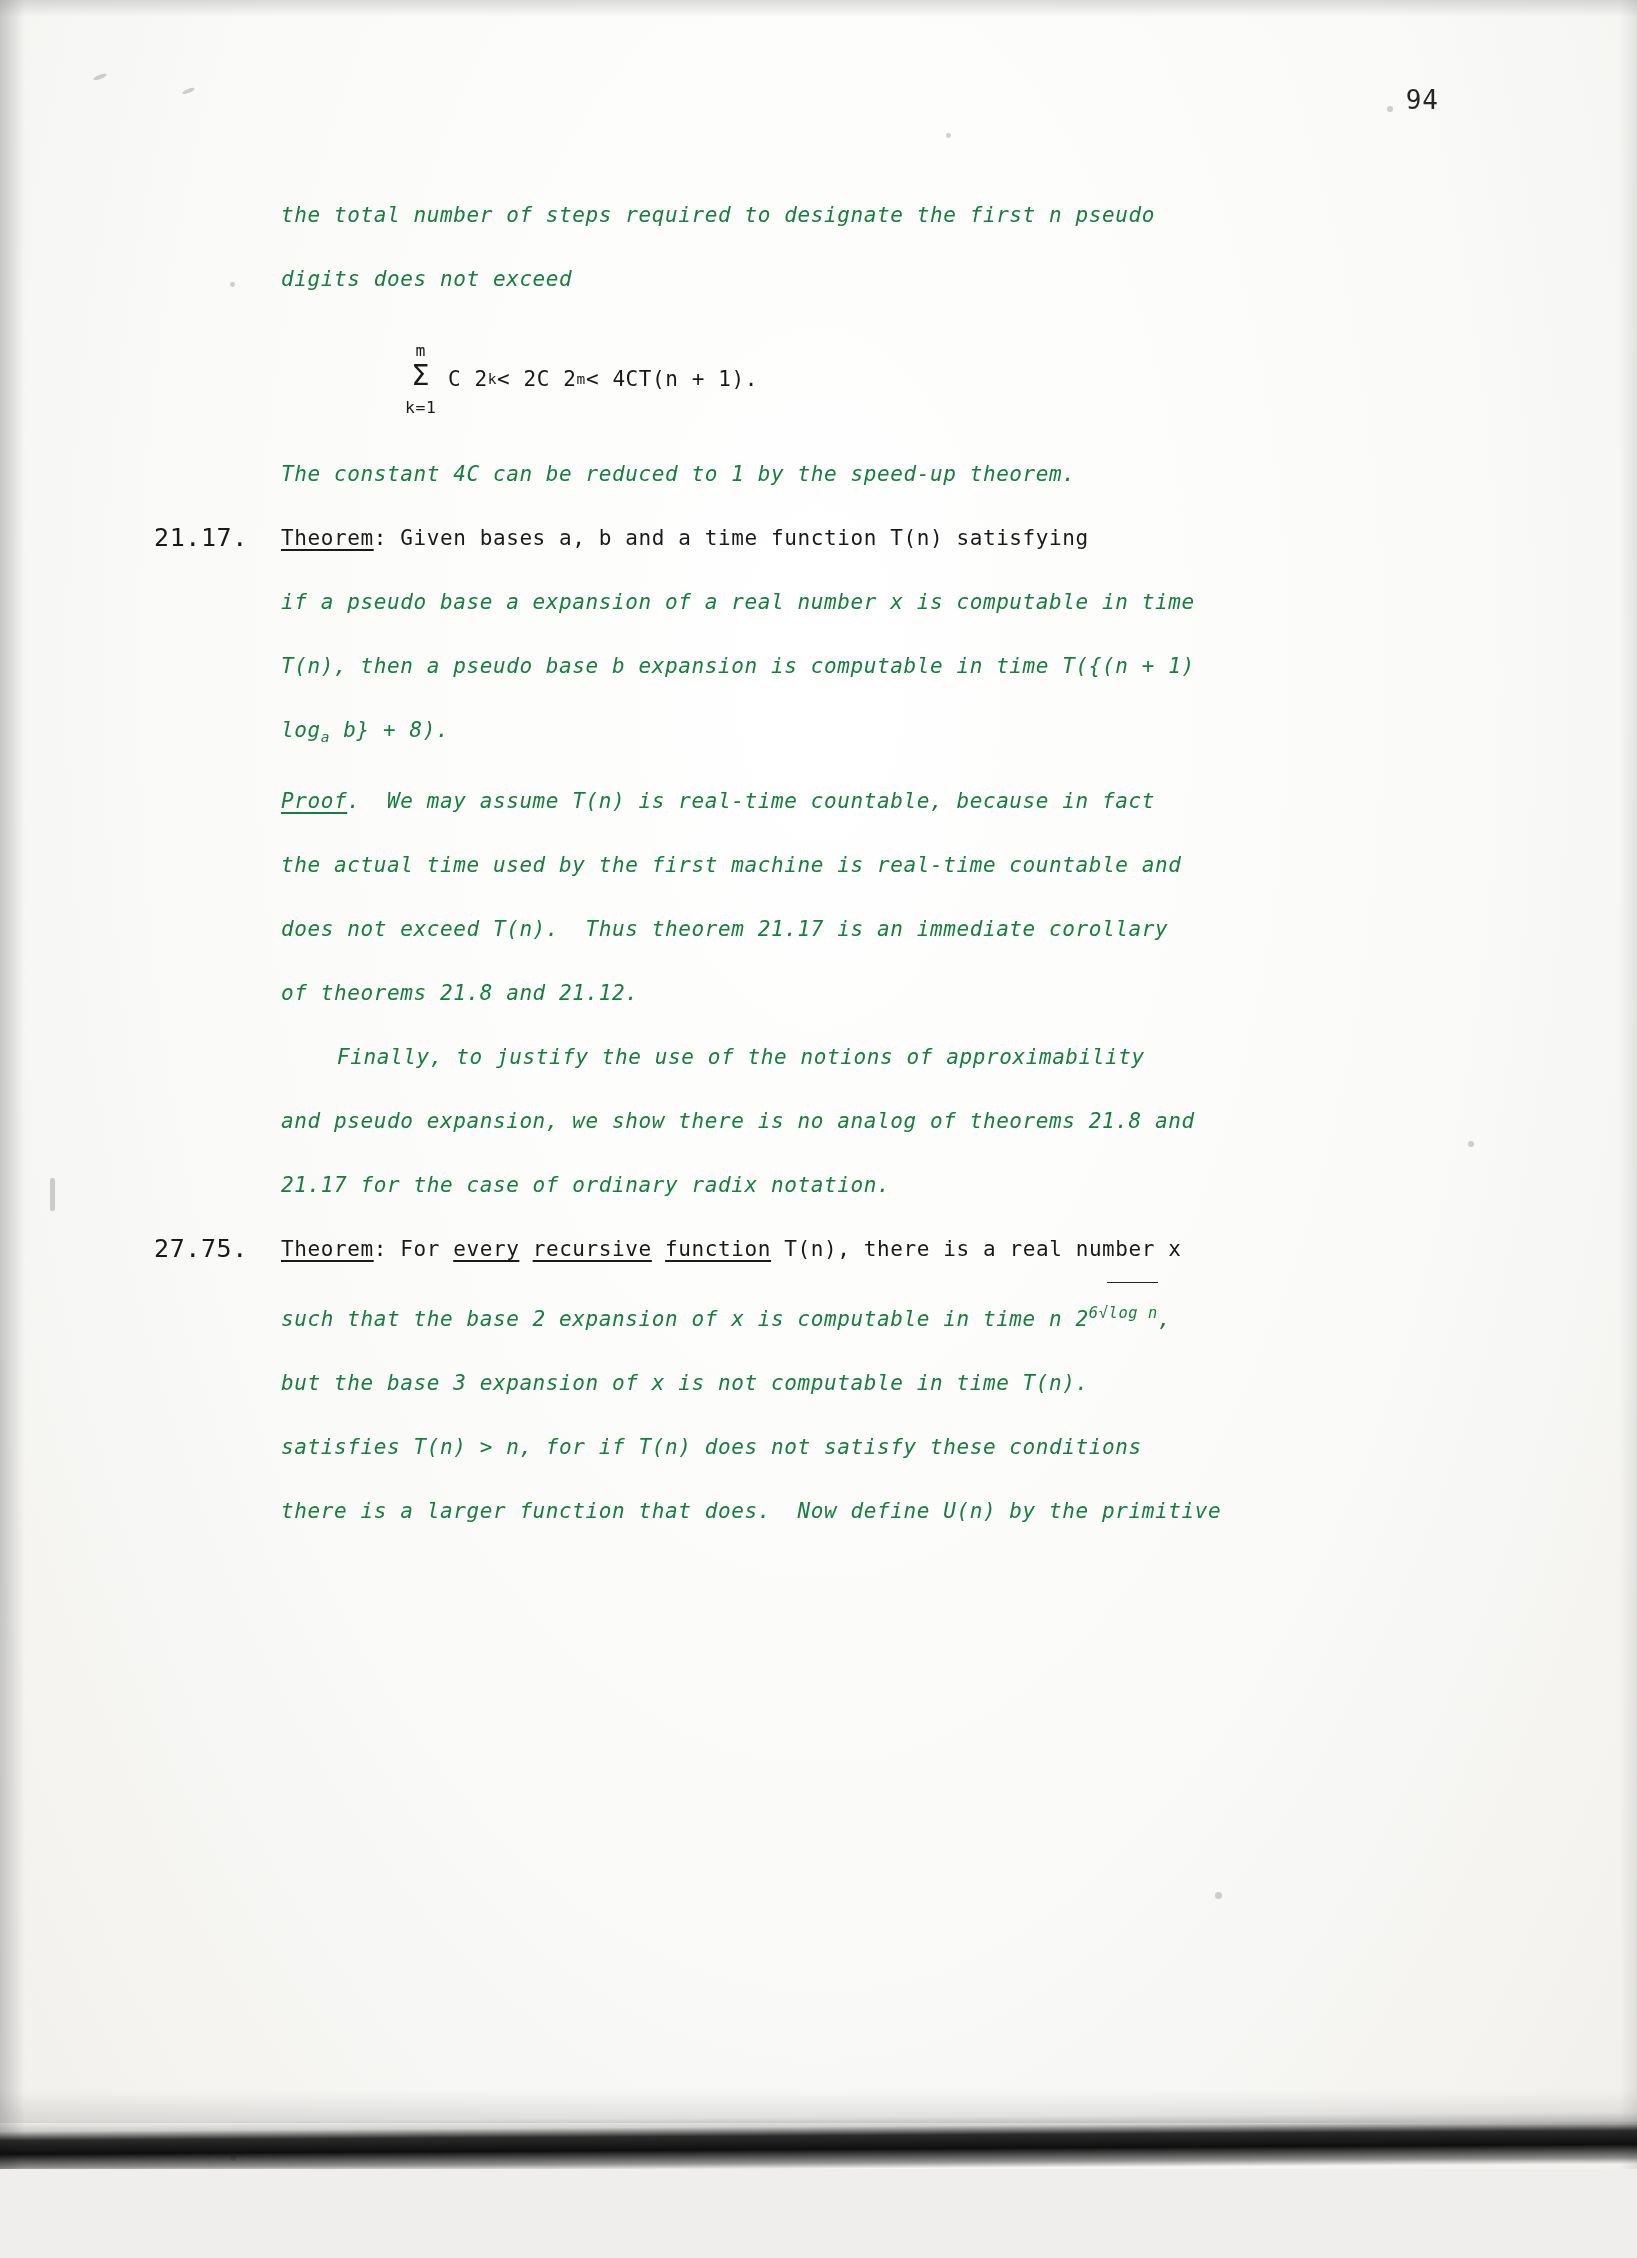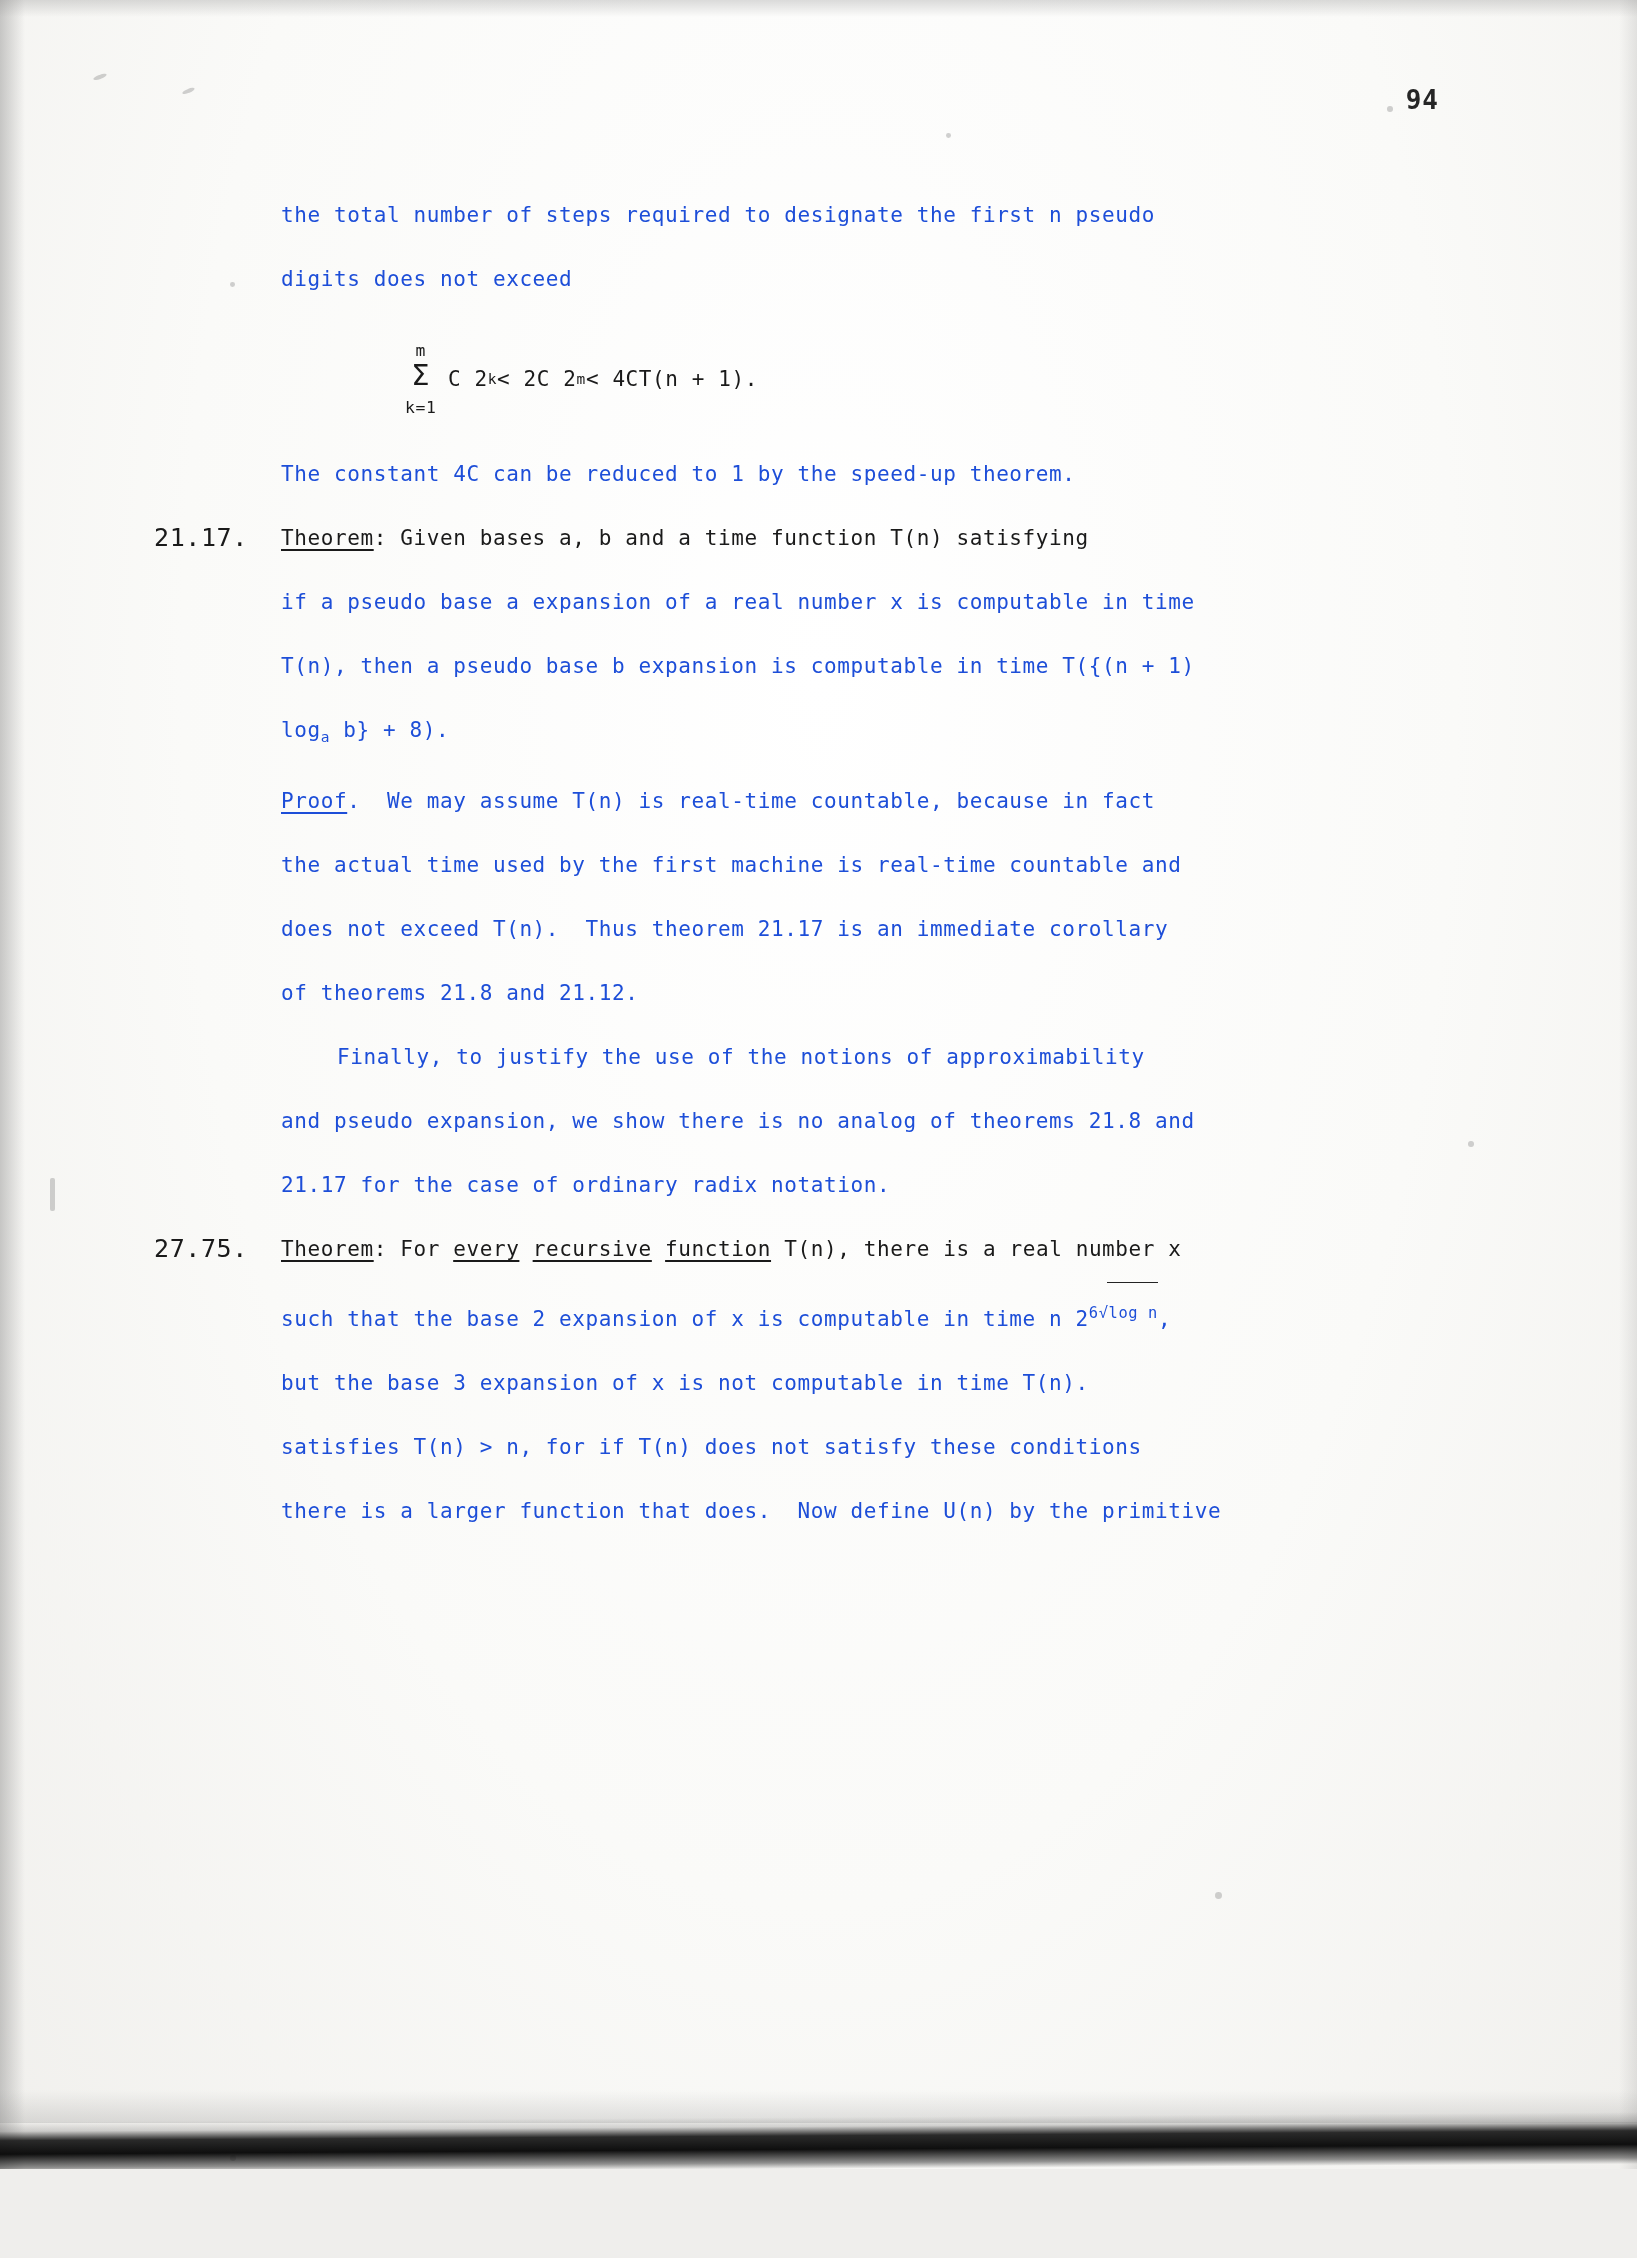--- a/index.html
+++ b/index.html
@@ -80,21 +80,20 @@
     pointer-events: none;
   }
 
   .page-number {
     position: absolute;
     top: 85px;
     right: 199px;
     font-size: 26px;
     letter-spacing: 1px;
     color: #262626;
-    font-weight: bold;
   }
 
   .specks span {
     position: absolute;
     background: #9a9a9a;
     border-radius: 50%;
     opacity: .45;
   }
 
   .content {
@@ -102,21 +101,22 @@
     left: 154px;
     top: 183px;
     width: 1313px;
   }
 
   .line {
     font-size: 21px;
     line-height: 64px;
     letter-spacing: 0.6px;
     white-space: pre-wrap;
-    color: #1d4ed8;
+    color: #15803d;
+    font-style: italic;
   }
   .indent-body { margin-left: 127px; }
   .indent-para { margin-left: 127px; text-indent: 56px; }
 
   .numbered {
     display: flex;
     align-items: flex-start;
   }
   .num {
     width: 127px;

